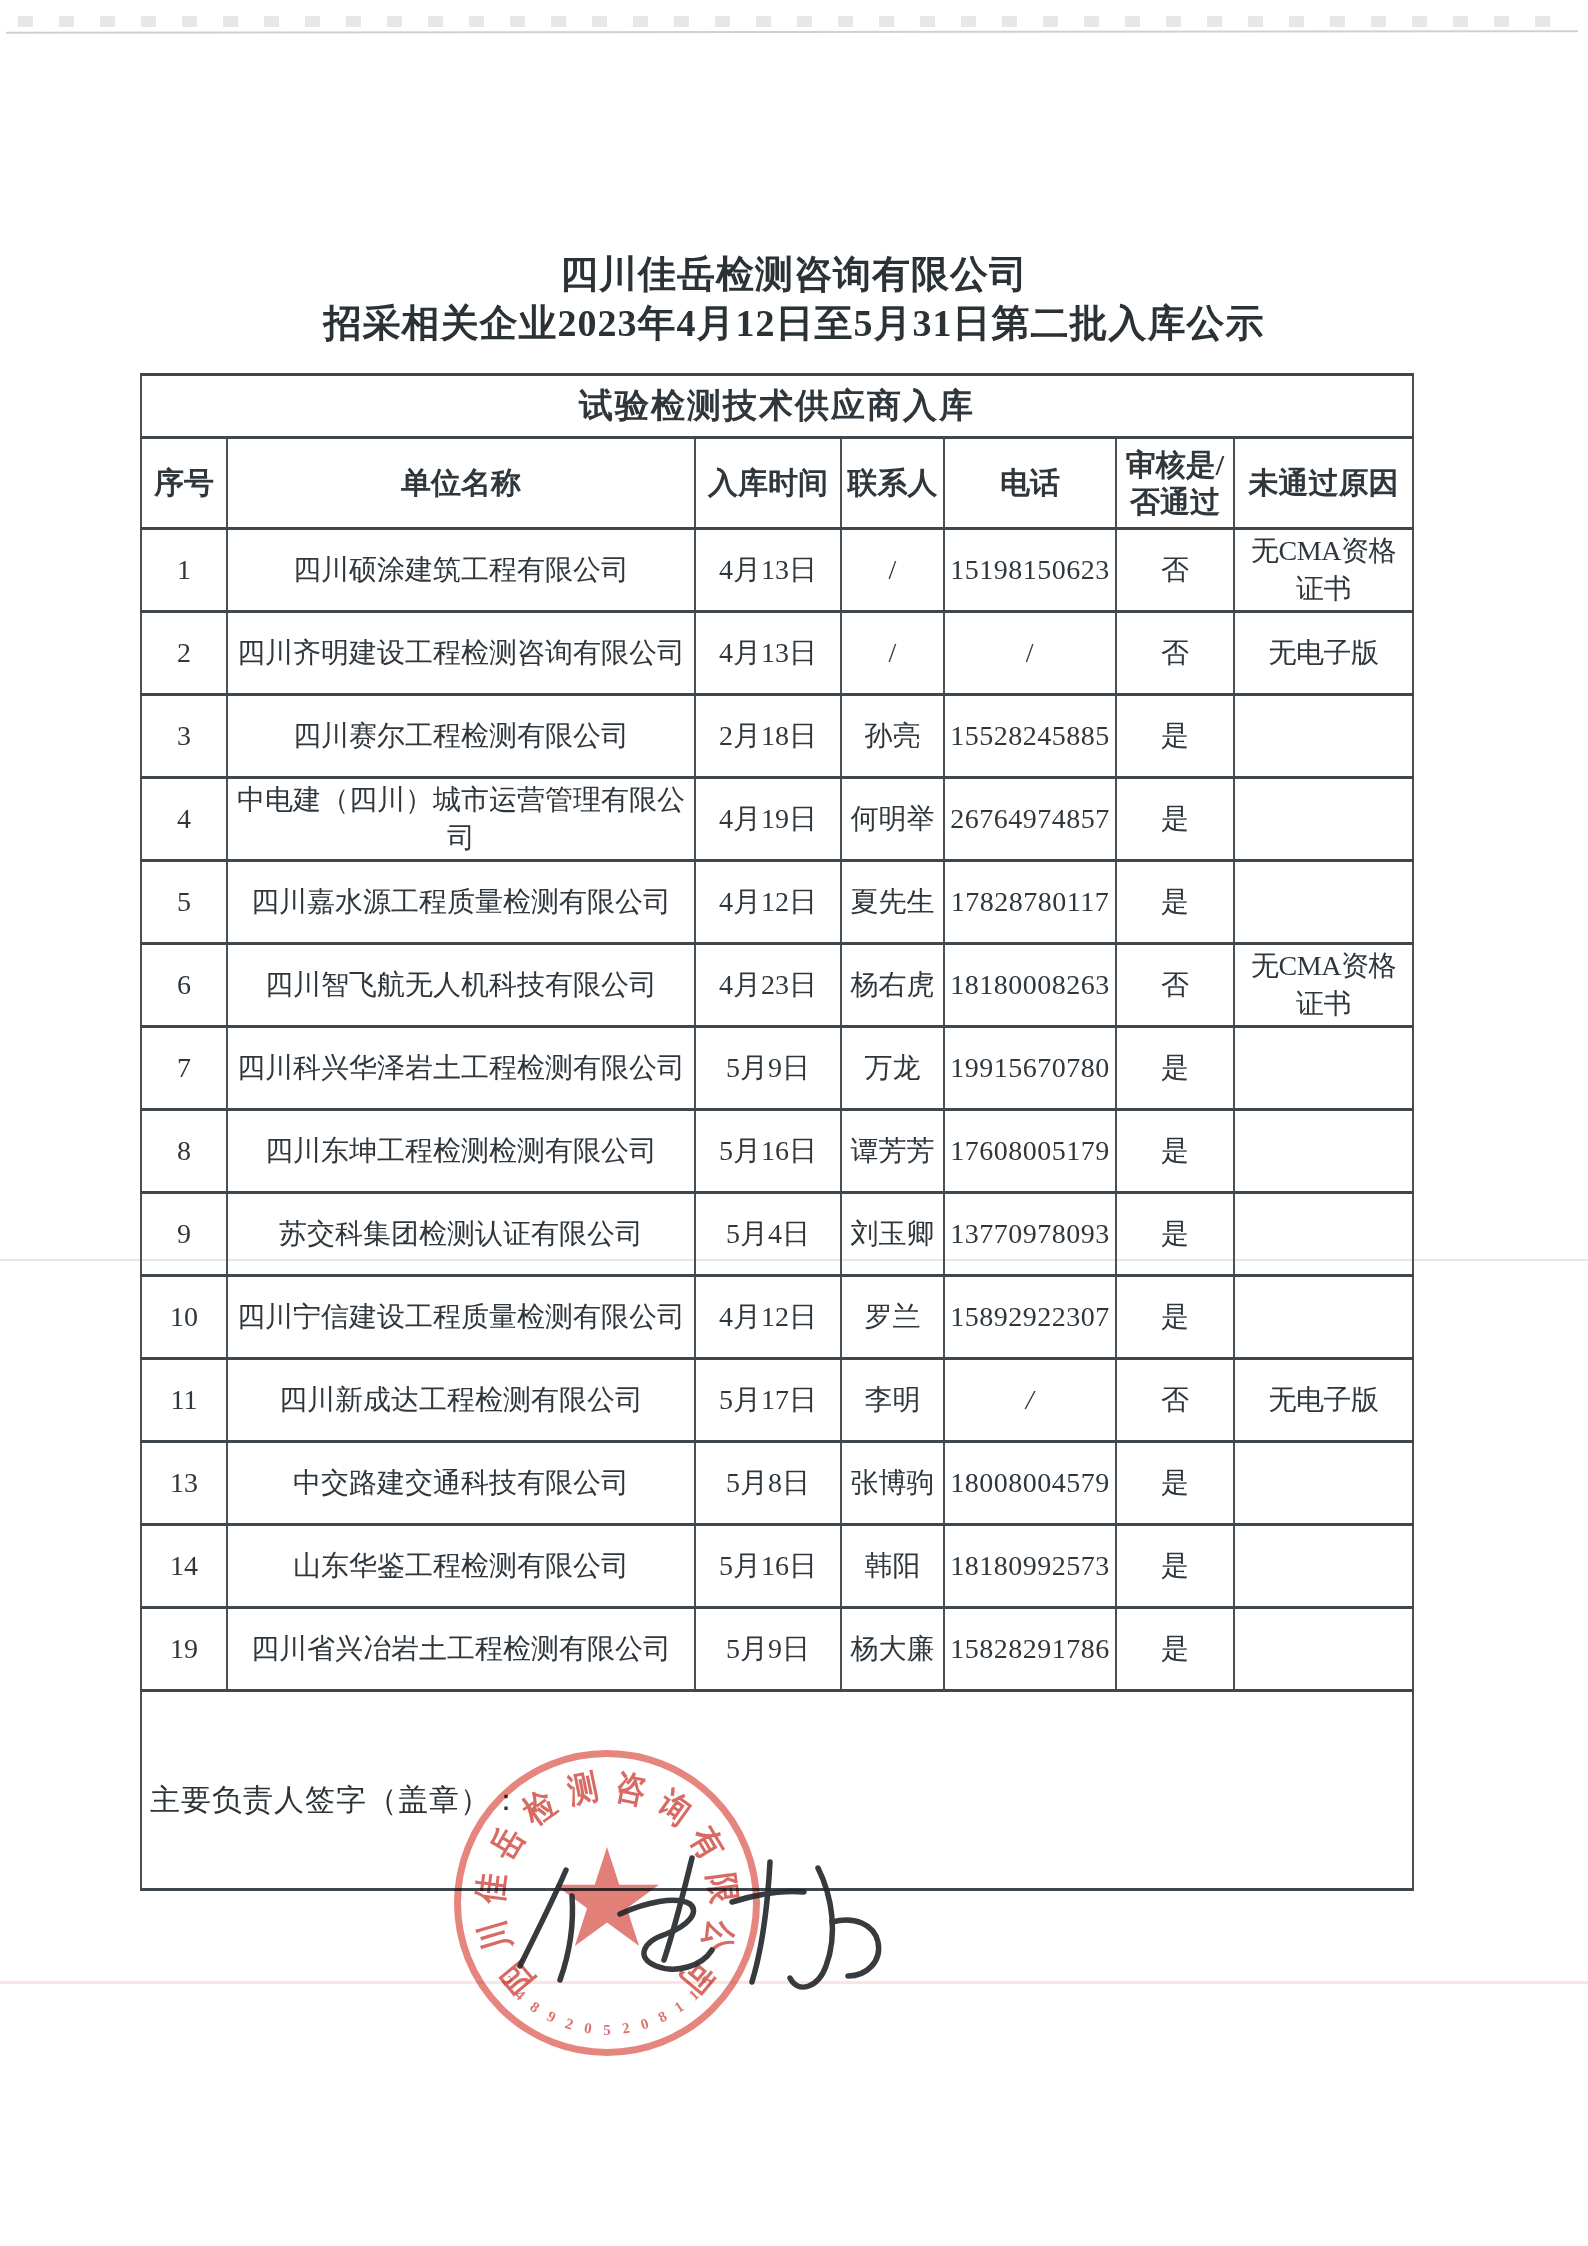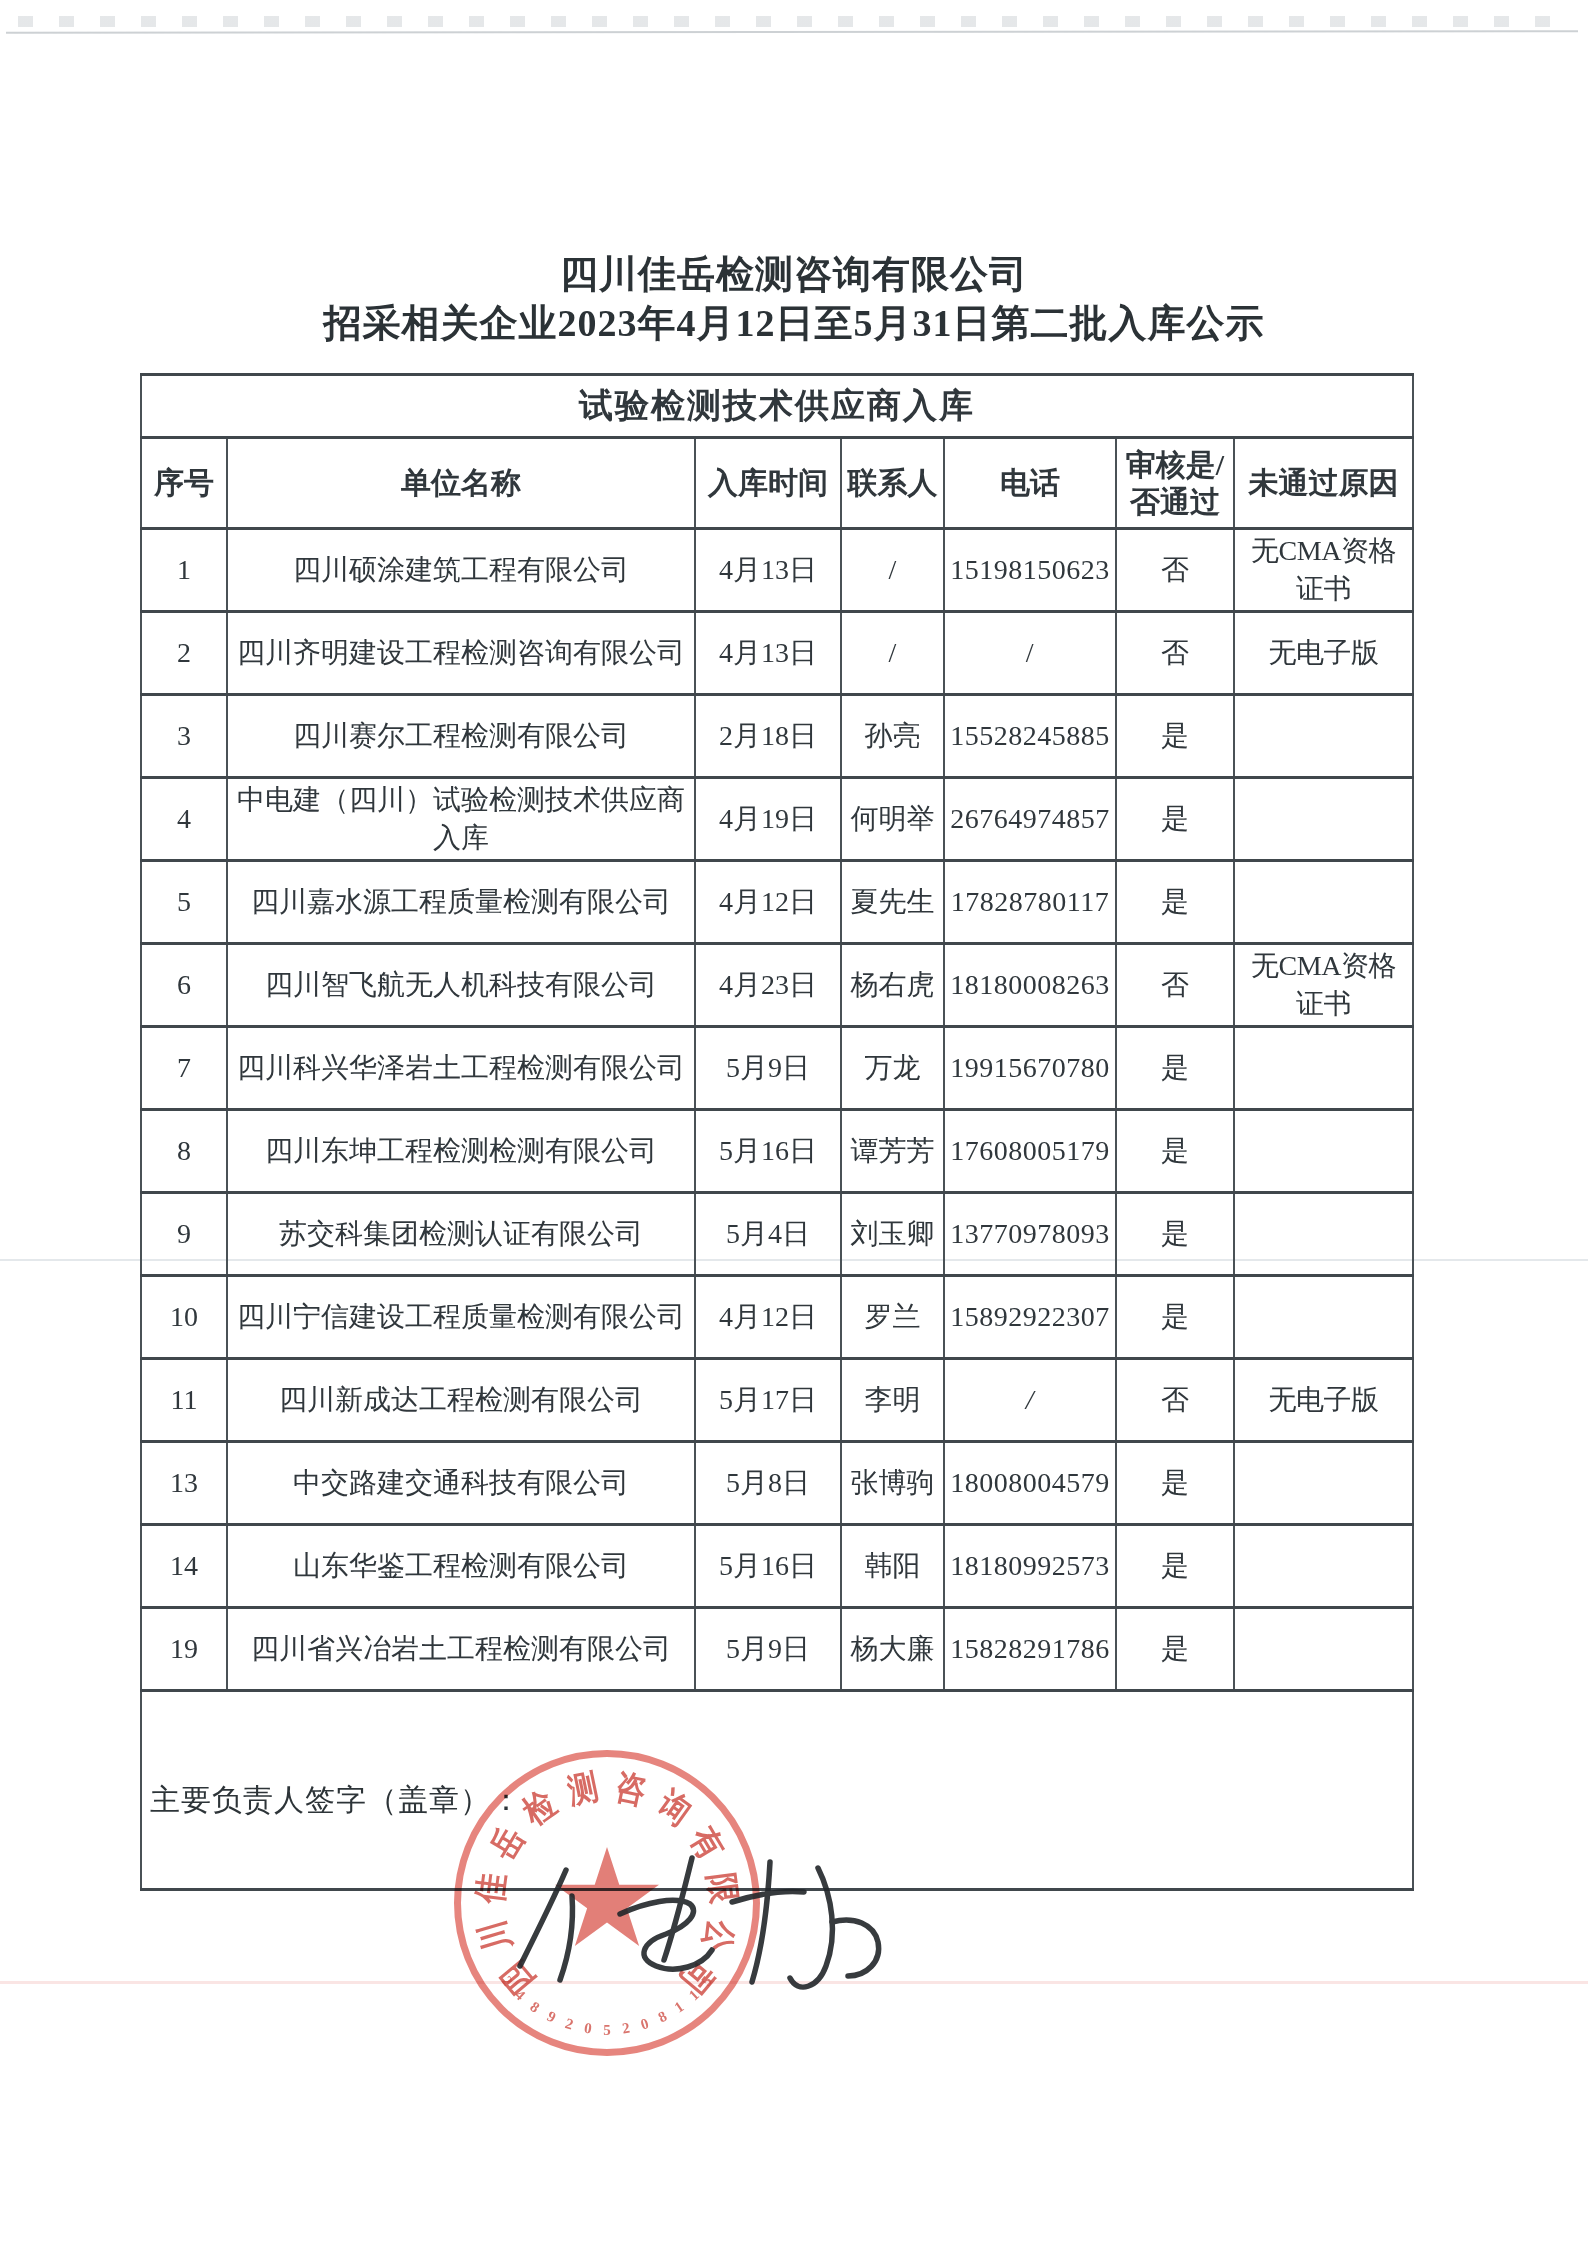--- a/index.html
+++ b/index.html
@@ -112,21 +112,21 @@
       <td class="c-no">3</td>
       <td class="c-company">四川赛尔工程检测有限公司</td>
       <td class="c-date">2月18日</td>
       <td class="c-contact">孙亮</td>
       <td class="c-phone">15528245885</td>
       <td class="c-approved">是</td>
       <td class="c-reason"></td>
     </tr>
     <tr class="row">
       <td class="c-no">4</td>
-      <td class="c-company">中电建（四川）试验检测技术供应商入库</td>
+      <td class="c-company">中电建（四川）城市运营管理有限公司</td>
       <td class="c-date">4月19日</td>
       <td class="c-contact">何明举</td>
       <td class="c-phone">26764974857</td>
       <td class="c-approved">是</td>
       <td class="c-reason"></td>
     </tr>
     <tr class="row">
       <td class="c-no">5</td>
       <td class="c-company">四川嘉水源工程质量检测有限公司</td>
       <td class="c-date">4月12日</td>

